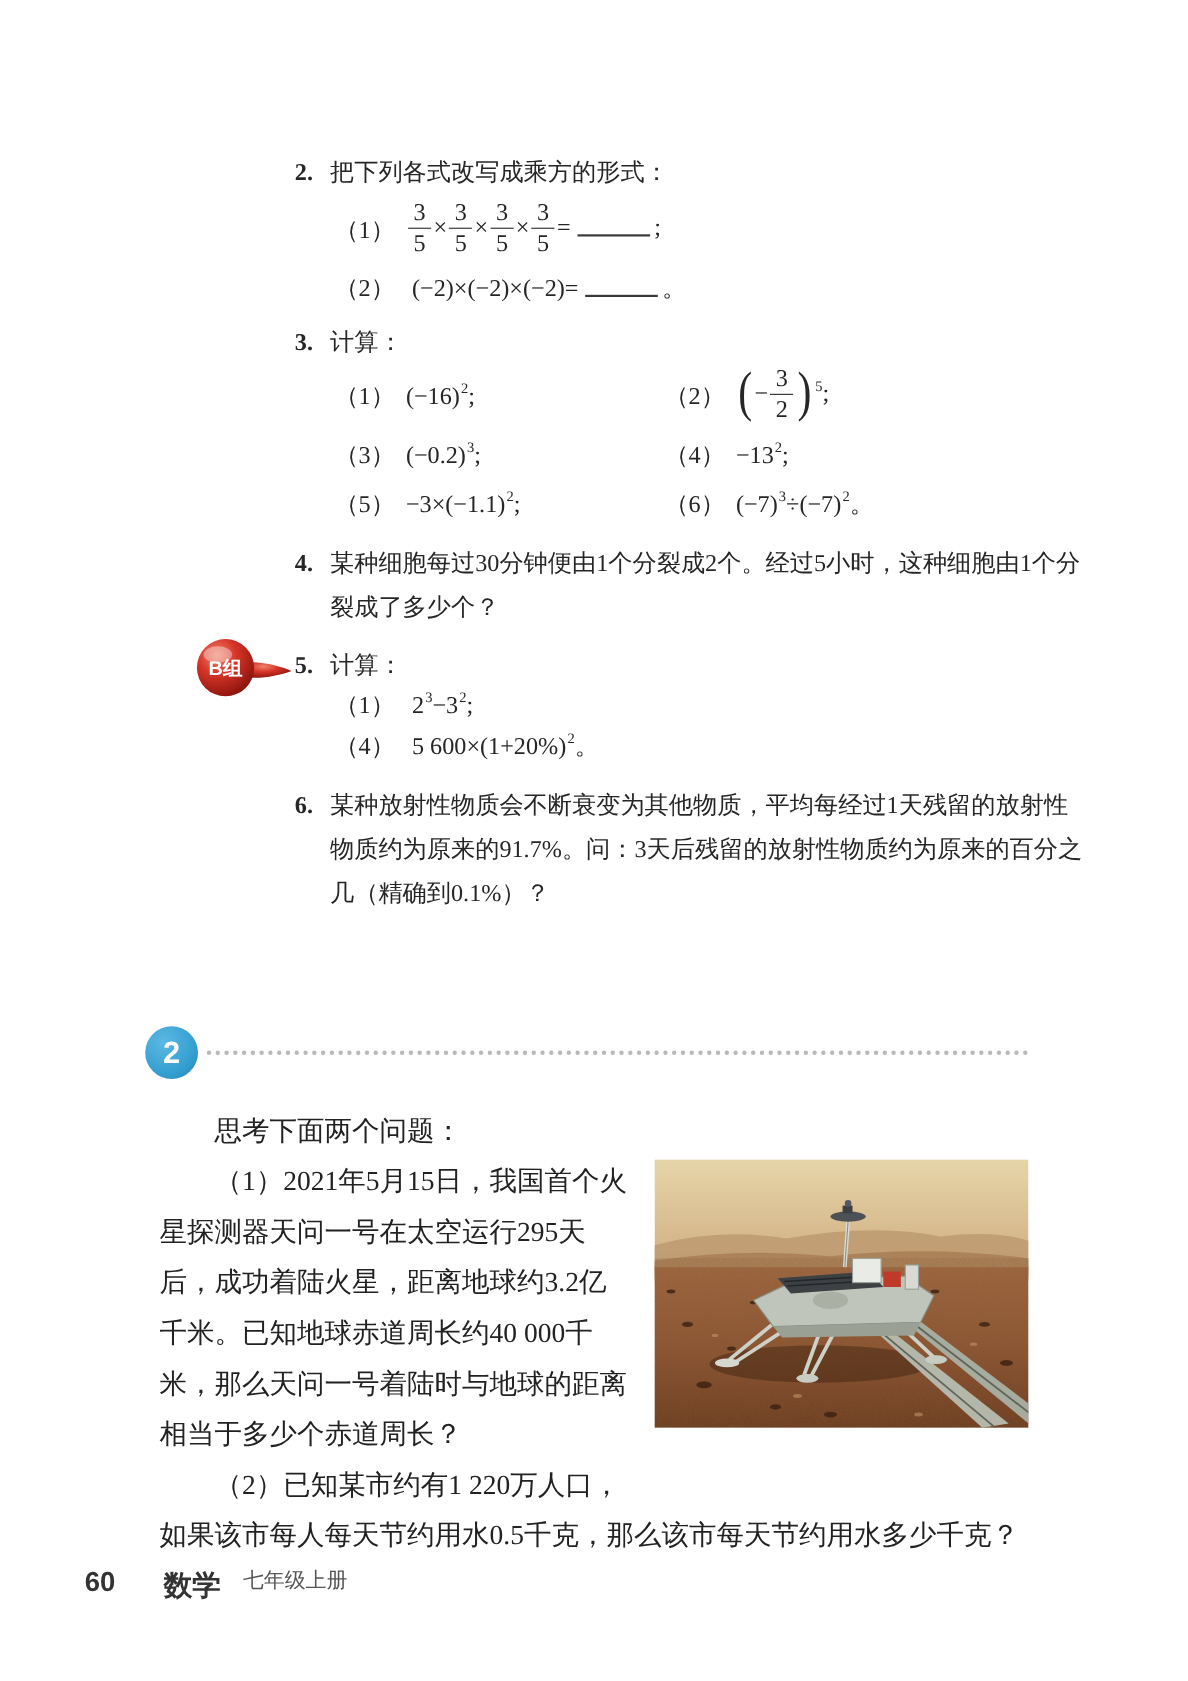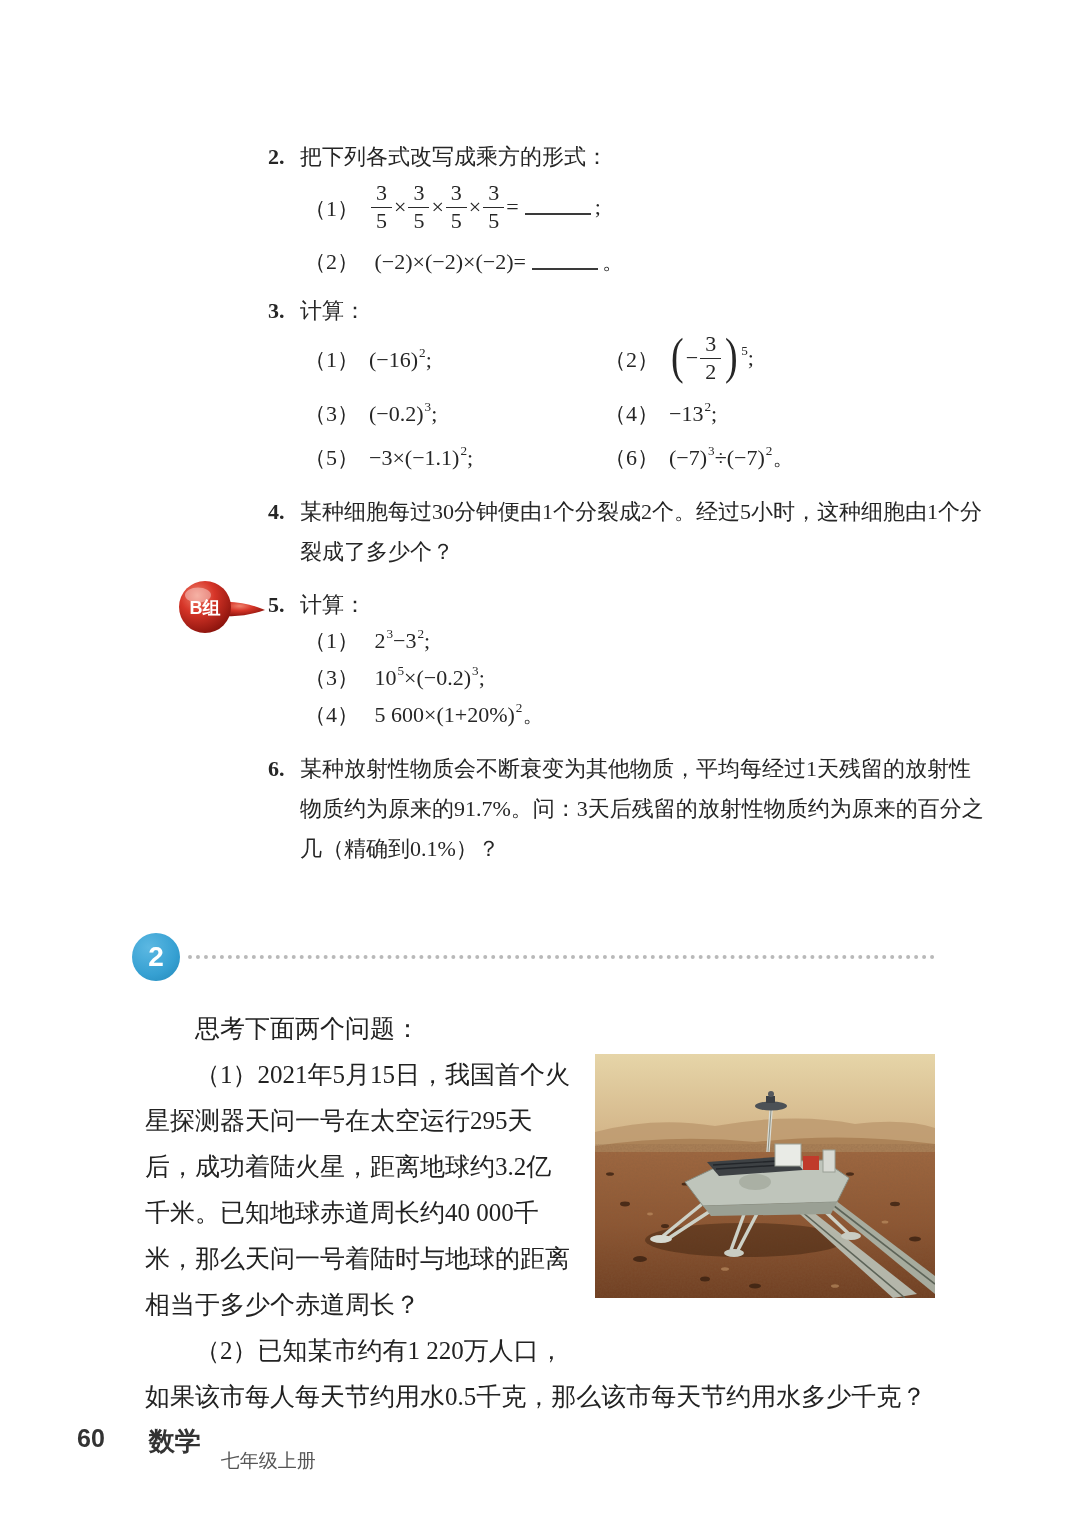--- a/index.html
+++ b/index.html
@@ -65,21 +65,21 @@
   .sec-body p.indent { text-indent:2em; }
   .mars-figure { float:right; width:340px; height:244px; margin:2px 0 10px 24px; }
   .mars-figure svg { display:block; width:340px; height:244px; }
   .q2b { clear:right; }
 
   
   .footer { position:absolute; left:77px; top:1424px; display:flex; align-items:flex-start;
             font-family:"Liberation Sans","DejaVu Sans",sans-serif; }
   .pageno { font-size:25px; font-weight:bold; color:#333; }
   .subject { font-size:26px; font-weight:bold; color:#333; margin-left:44px; }
-  .volume { font-size:19px; color:#555; margin-left:20px;margin-top:24px; }
+  .volume { font-size:19px; color:#555; margin-left:20px; }
 </style>
 </head>
 <body>
 
 <section class="exercises">
 
   <div class="problem">
     <div class="prob-head">
       <span class="pnum">2.</span>
       <span class="ptitle">把下列各式改写成乘方的形式：</span>
@@ -153,24 +153,20 @@
       </svg>
     </div>
     <div class="prob-head">
       <span class="pnum">5.</span>
       <span class="ptitle">计算：</span>
     </div>
     <div class="pitems p5items">
       <div class="pitem">
         <span class="ilabel">（1）</span>
         <span class="expr"><span>2</span><sup>3</sup><span>−3</span><sup>2</sup><span>;</span></span>
-      </div>
-      <div class="pitem">
-        <span class="ilabel">（3）</span>
-        <span class="expr"><span>10</span><sup>5</sup><span>×(−0.2)</span><sup>3</sup><span>;</span></span>
       </div>
       <div class="pitem">
         <span class="ilabel">（4）</span>
         <span class="expr"><span>5 600×(1+20%)</span><sup>2</sup><span>。</span></span>
       </div>
     </div>
   </div>
 
   <div class="problem mt-p6">
     <div class="prob-text">

